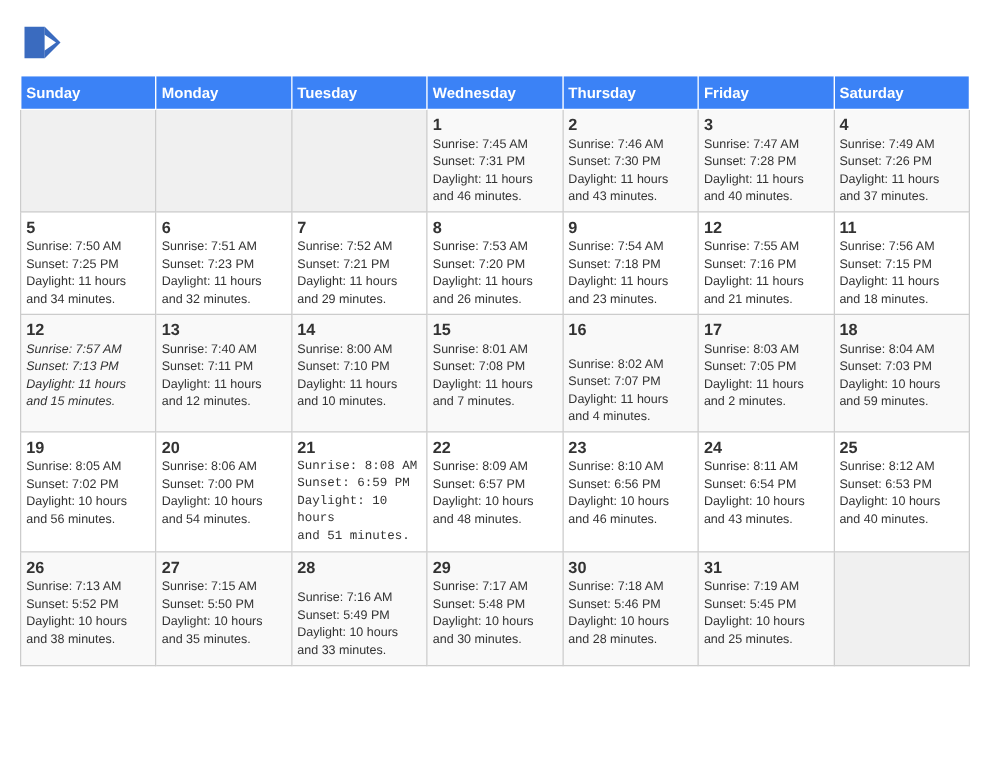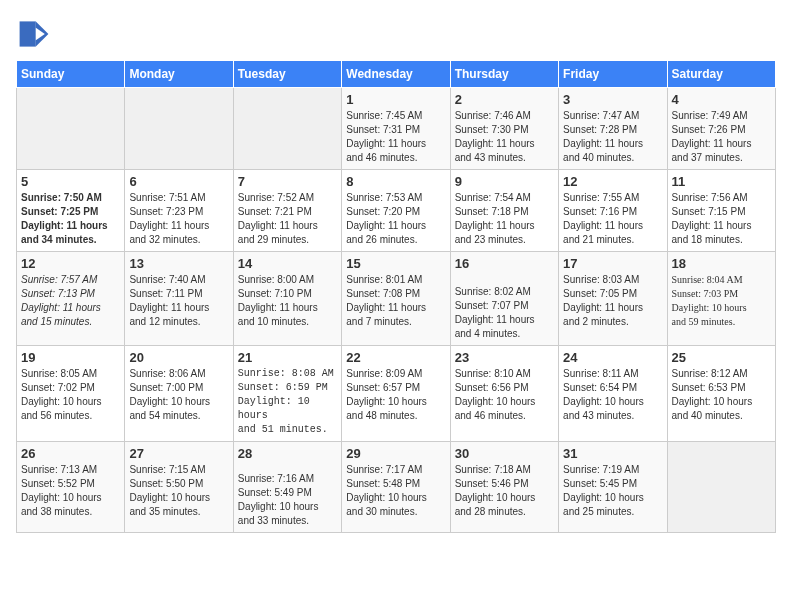--- a/index.html
+++ b/index.html
@@ -150,21 +150,21 @@
           <span class="day-number">4</span>
           <div class="day-info" style="white-space: pre-line;">Sunrise: 7:49 AM
 Sunset: 7:26 PM
 Daylight: 11 hours
 and 37 minutes.</div>
         </td>
       </tr>
       <tr>
         <td>
           <span class="day-number">5</span>
-          <div class="day-info" style="white-space: pre-line; font-weight: bold;">Sunrise: 7:50 AM
+          <div class="day-info" style="white-space: pre-line;">Sunrise: 7:50 AM
 Sunset: 7:25 PM
 Daylight: 11 hours
 and 34 minutes.</div>
         </td>
         <td>
           <span class="day-number">6</span>
           <div class="day-info" style="white-space: pre-line;">Sunrise: 7:51 AM
 Sunset: 7:23 PM
 Daylight: 11 hours
 and 32 minutes.</div>
@@ -243,21 +243,21 @@
         </td>
         <td>
           <span class="day-number">17</span>
           <div class="day-info" style="white-space: pre-line;">Sunrise: 8:03 AM
 Sunset: 7:05 PM
 Daylight: 11 hours
 and 2 minutes.</div>
         </td>
         <td>
           <span class="day-number">18</span>
-          <div class="day-info" style="white-space: pre-line; font-family: Liberation Serif, serif;">Sunrise: 8:04 AM
+          <div class="day-info" style="white-space: pre-line;">Sunrise: 8:04 AM
 Sunset: 7:03 PM
 Daylight: 10 hours
 and 59 minutes.</div>
         </td>
       </tr>
       <tr>
         <td>
           <span class="day-number">19</span>
           <div class="day-info" style="white-space: pre-line;">Sunrise: 8:05 AM
 Sunset: 7:02 PM

